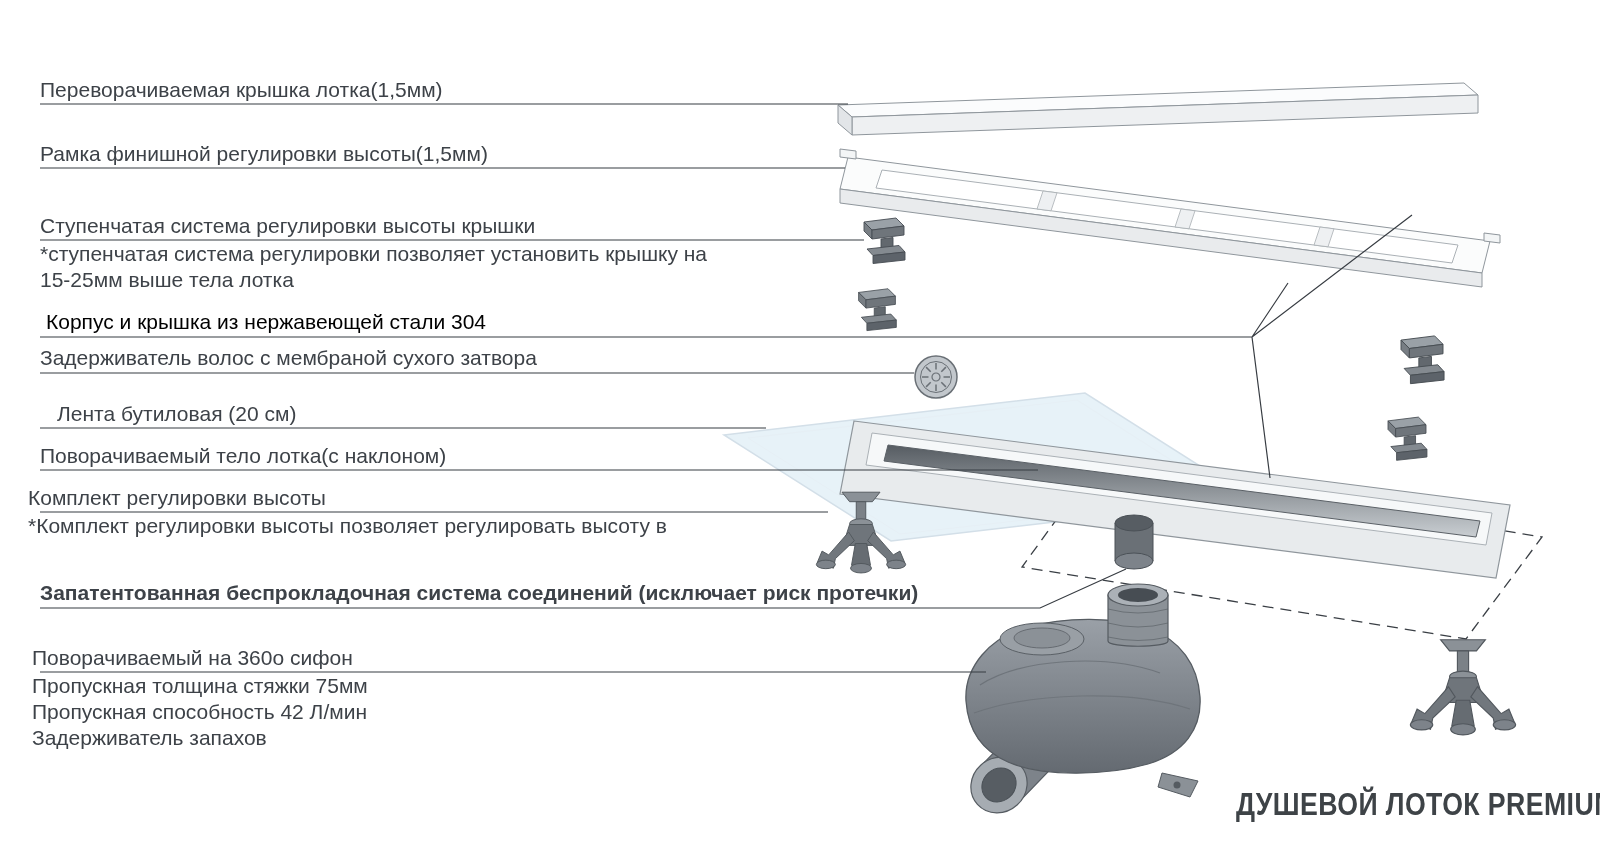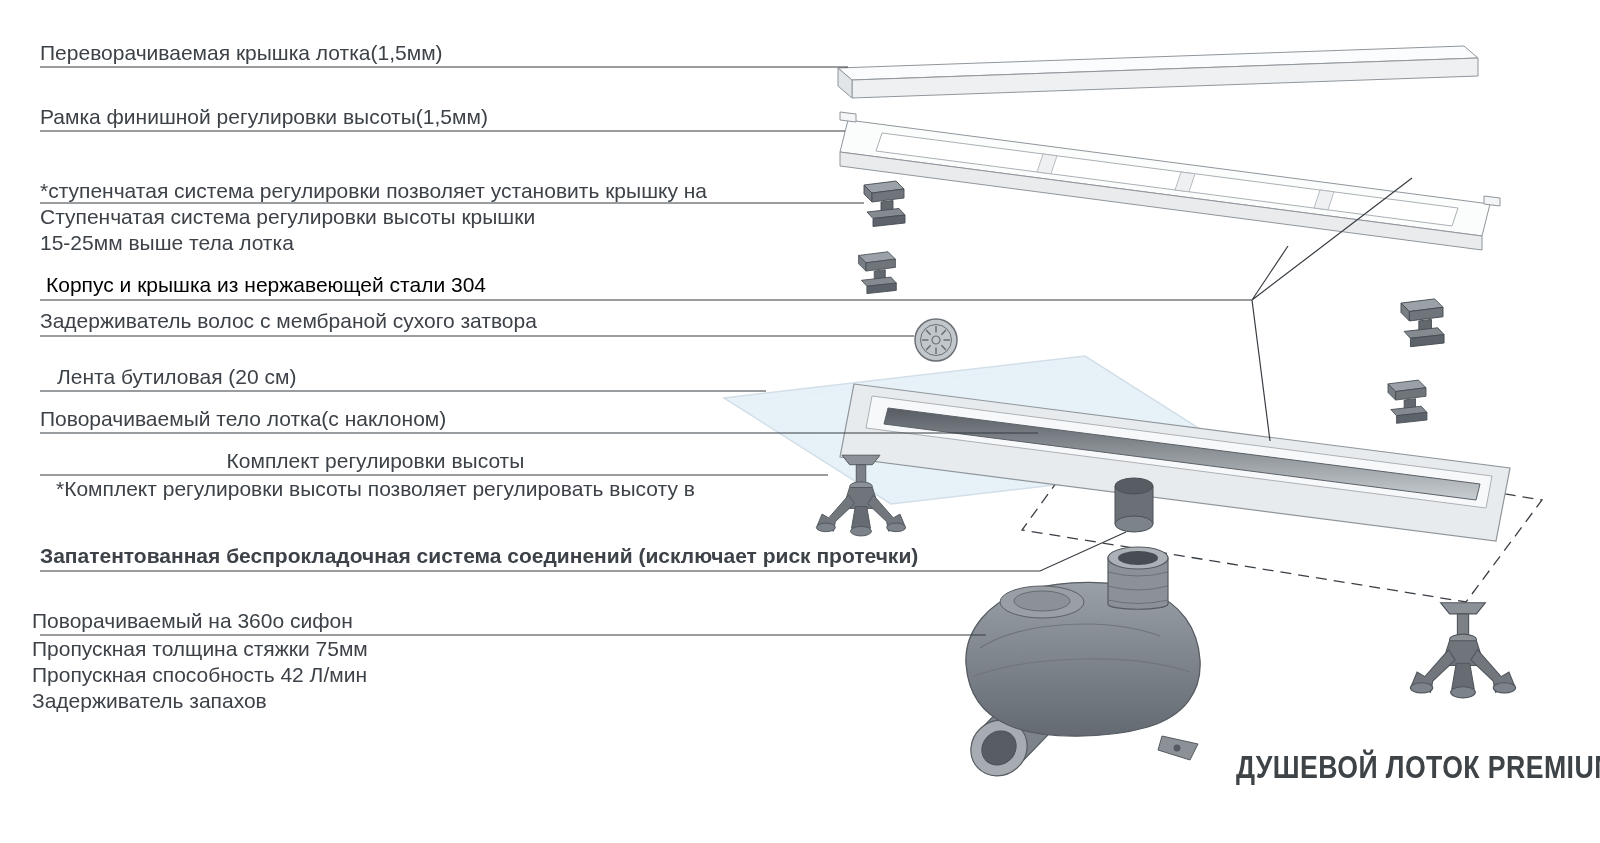--- a/index.html
+++ b/index.html
@@ -6,20 +6,21 @@
     margin: 0; padding: 0;
     width: 1600px; height: 843px;
     background: #ffffff;
     overflow: hidden;
     font-family: "Liberation Sans", sans-serif;
   }
   .stage {
     position: absolute; inset: 0;
     width: 1600px; height: 665px;
     background: #ffffff;
+    margin-top: 37px;
   }
   .art {
     position: absolute; left: 0; top: 0;
     width: 1600px; height: 843px;
   }
   .callout {
     position: absolute;
     color: #3d4248;
     font-size: 21px;
     line-height: 26px;
@@ -173,42 +174,42 @@
 
   <div class="callout" style="left:40px; top:40px;">
     <span class="cl-line">Переворачиваемая крышка лотка(1,5мм)</span>
   </div>
 
   <div class="callout" style="left:40px; top:104px;">
     <span class="cl-line">Рамка финишной регулировки высоты(1,5мм)</span>
   </div>
 
   <div class="callout" style="left:40px; top:176px;">
+    <span class="cl-line">Ступенчатая система регулировки высоты крышки</span>
     <span class="cl-line" style="margin-top:2px;">*ступенчатая система регулировки позволяет установить крышку на</span>
-    <span class="cl-line">Ступенчатая система регулировки высоты крышки</span>
     <span class="cl-line">15-25мм выше тела лотка</span>
   </div>
 
   <div class="callout material" style="left:46px; top:272px;">
     <span class="cl-line">Корпус и крышка из нержавеющей стали 304</span>
   </div>
 
   <div class="callout" style="left:40px; top:308px;">
     <span class="cl-line">Задерживатель волос с мембраной сухого затвора</span>
   </div>
 
   <div class="callout" style="left:57px; top:364px;">
     <span class="cl-line">Лента бутиловая (20 см)</span>
   </div>
 
   <div class="callout" style="left:40px; top:406px;">
     <span class="cl-line">Поворачиваемый тело лотка(с наклоном)</span>
   </div>
 
-  <div class="callout" style="left:56px; top:448px;text-align:center;">
+  <div class="callout" style="left:28px; top:448px;">
     <span class="cl-line">Комплект регулировки высоты</span>
     <span class="cl-line" style="margin-top:2px;">*Комплект регулировки высоты позволяет регулировать высоту в</span>
   </div>
 
   <div class="callout" style="left:40px; top:543px;font-weight:bold;">
     <span class="cl-line">Запатентованная беспрокладочная система соединений (исключает риск протечки)</span>
   </div>
 
   <div class="callout" style="left:32px; top:608px;">
     <span class="cl-line">Поворачиваемый на 360о сифон</span>

